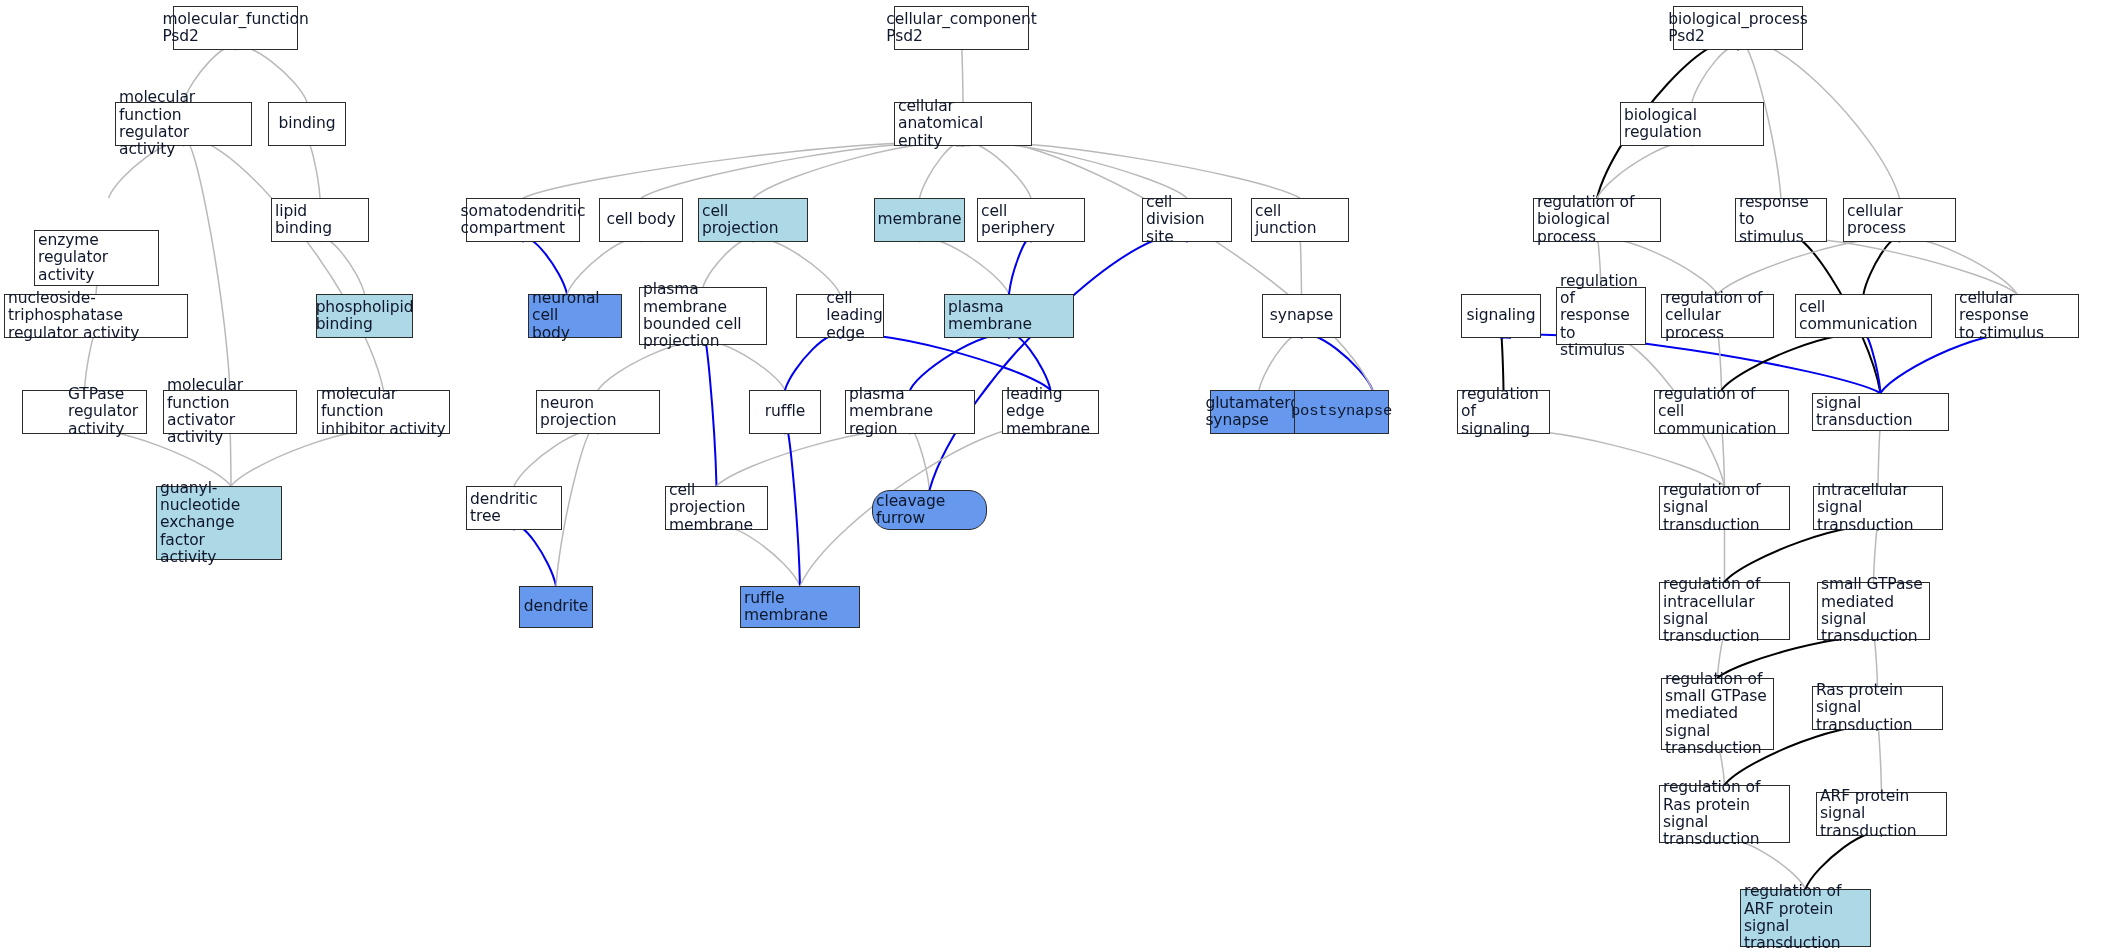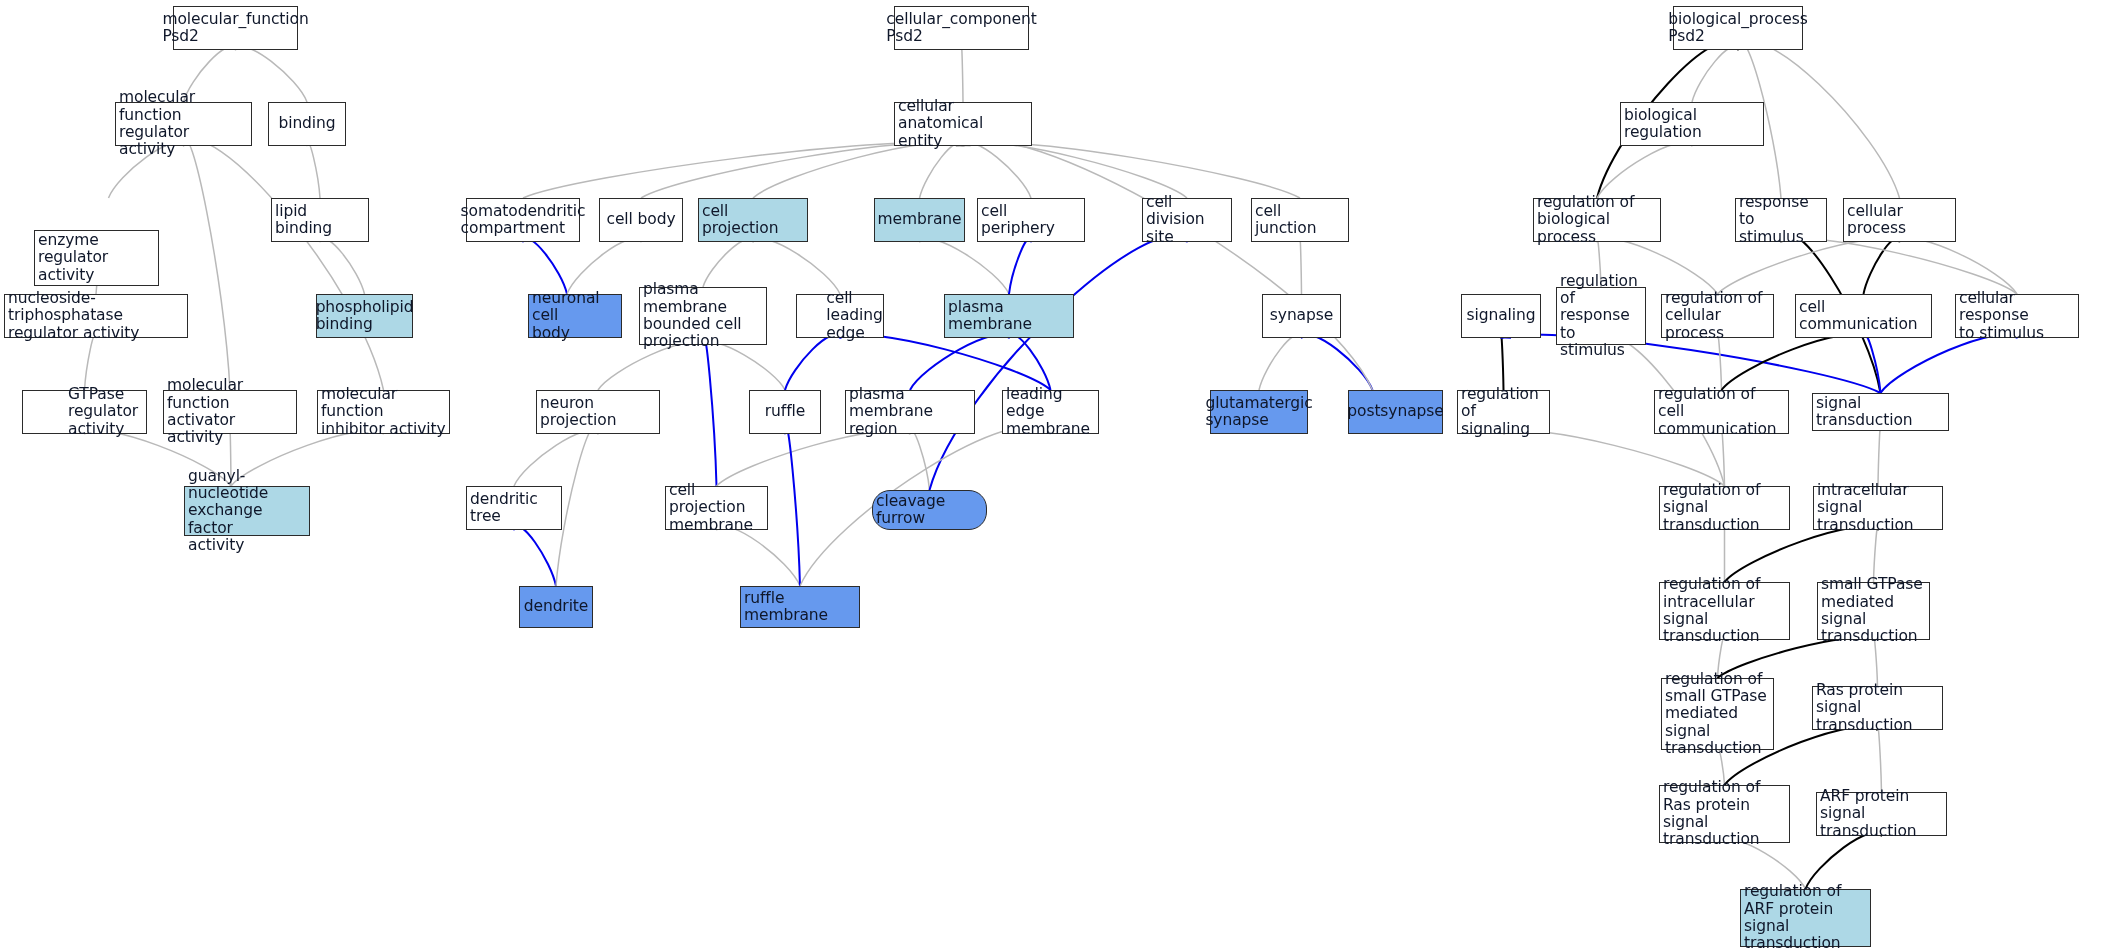--- a/index.html
+++ b/index.html
@@ -121,21 +121,21 @@
       <div class="node" style="left: 4px; top: 294px; width: 184px; height: 44px;">nucleoside-triphosphatase
 regulator activity</div>
       <div class="node lightblue" style="left: 316px; top: 294px; width: 97px; height: 44px;">phospholipid
 binding</div>
       <div class="node" style="left: 22px; top: 390px; width: 125px; height: 44px; padding-left: 45px;">GTPase regulator
 activity</div>
       <div class="node" style="left: 163px; top: 390px; width: 134px; height: 44px;">molecular function
 activator activity</div>
       <div class="node" style="left: 317px; top: 390px; width: 133px; height: 44px;">molecular function
 inhibitor activity</div>
-      <div class="node lightblue" style="left: 184px; top: 486px; width: 126px; height: 50px;">guanyl-nucleotide
+      <div class="node lightblue" style="left: 156px; top: 486px; width: 126px; height: 74px;">guanyl-nucleotide
 exchange factor
 activity</div>
       <div class="node" style="left: 894px; top: 6px; width: 135px; height: 44px;">cellular_component
 Psd2</div>
       <div class="node" style="left: 894px; top: 102px; width: 138px; height: 44px;">cellular anatomical
 entity</div>
       <div class="node" style="left: 466px; top: 198px; width: 114px; height: 44px;">somatodendritic
 compartment</div>
       <div class="node" style="left: 599px; top: 198px; width: 84px; height: 44px;">cell body</div>
       <div class="node lightblue" style="left: 698px; top: 198px; width: 110px; height: 44px;">cell projection</div>
@@ -154,21 +154,21 @@
       <div class="node lightblue" style="left: 944px; top: 294px; width: 130px; height: 44px;">plasma membrane</div>
       <div class="node" style="left: 536px; top: 390px; width: 124px; height: 44px;">neuron projection</div>
       <div class="node" style="left: 749px; top: 390px; width: 72px; height: 44px;">ruffle</div>
       <div class="node" style="left: 845px; top: 390px; width: 130px; height: 44px;">plasma membrane
 region</div>
       <div class="node" style="left: 1002px; top: 390px; width: 97px; height: 44px;">leading edge
 membrane</div>
       <div class="node" style="left: 1262px; top: 294px; width: 79px; height: 44px;">synapse</div>
       <div class="node midblue" style="left: 1210px; top: 390px; width: 98px; height: 44px;">glutamatergic
 synapse</div>
-      <div class="node midblue" style="left: 1348px; top: 390px; width: 95px; height: 44px;">postsynapse</div>
+      <div class="node midblue" style="left: 1294px; top: 390px; width: 95px; height: 44px; font-family: Liberation Mono, monospace;">postsynapse</div>
       <div class="node" style="left: 466px; top: 486px; width: 96px; height: 44px;">dendritic tree</div>
       <div class="node" style="left: 665px; top: 486px; width: 103px; height: 44px;">cell projection
 membrane</div>
       <div class="node midblue" style="left: 872px; top: 490px; width: 115px; height: 40px; border-radius: 18px;">cleavage furrow</div>
       <div class="node midblue" style="left: 519px; top: 586px; width: 74px; height: 42px;">dendrite</div>
       <div class="node midblue" style="left: 740px; top: 586px; width: 120px; height: 42px;">ruffle membrane</div>
       <div class="node" style="left: 1673px; top: 6px; width: 130px; height: 44px;">biological_process
 Psd2</div>
       <div class="node" style="left: 1620px; top: 102px; width: 144px; height: 44px;">biological regulation</div>
       <div class="node" style="left: 1533px; top: 198px; width: 128px; height: 44px;">regulation of

